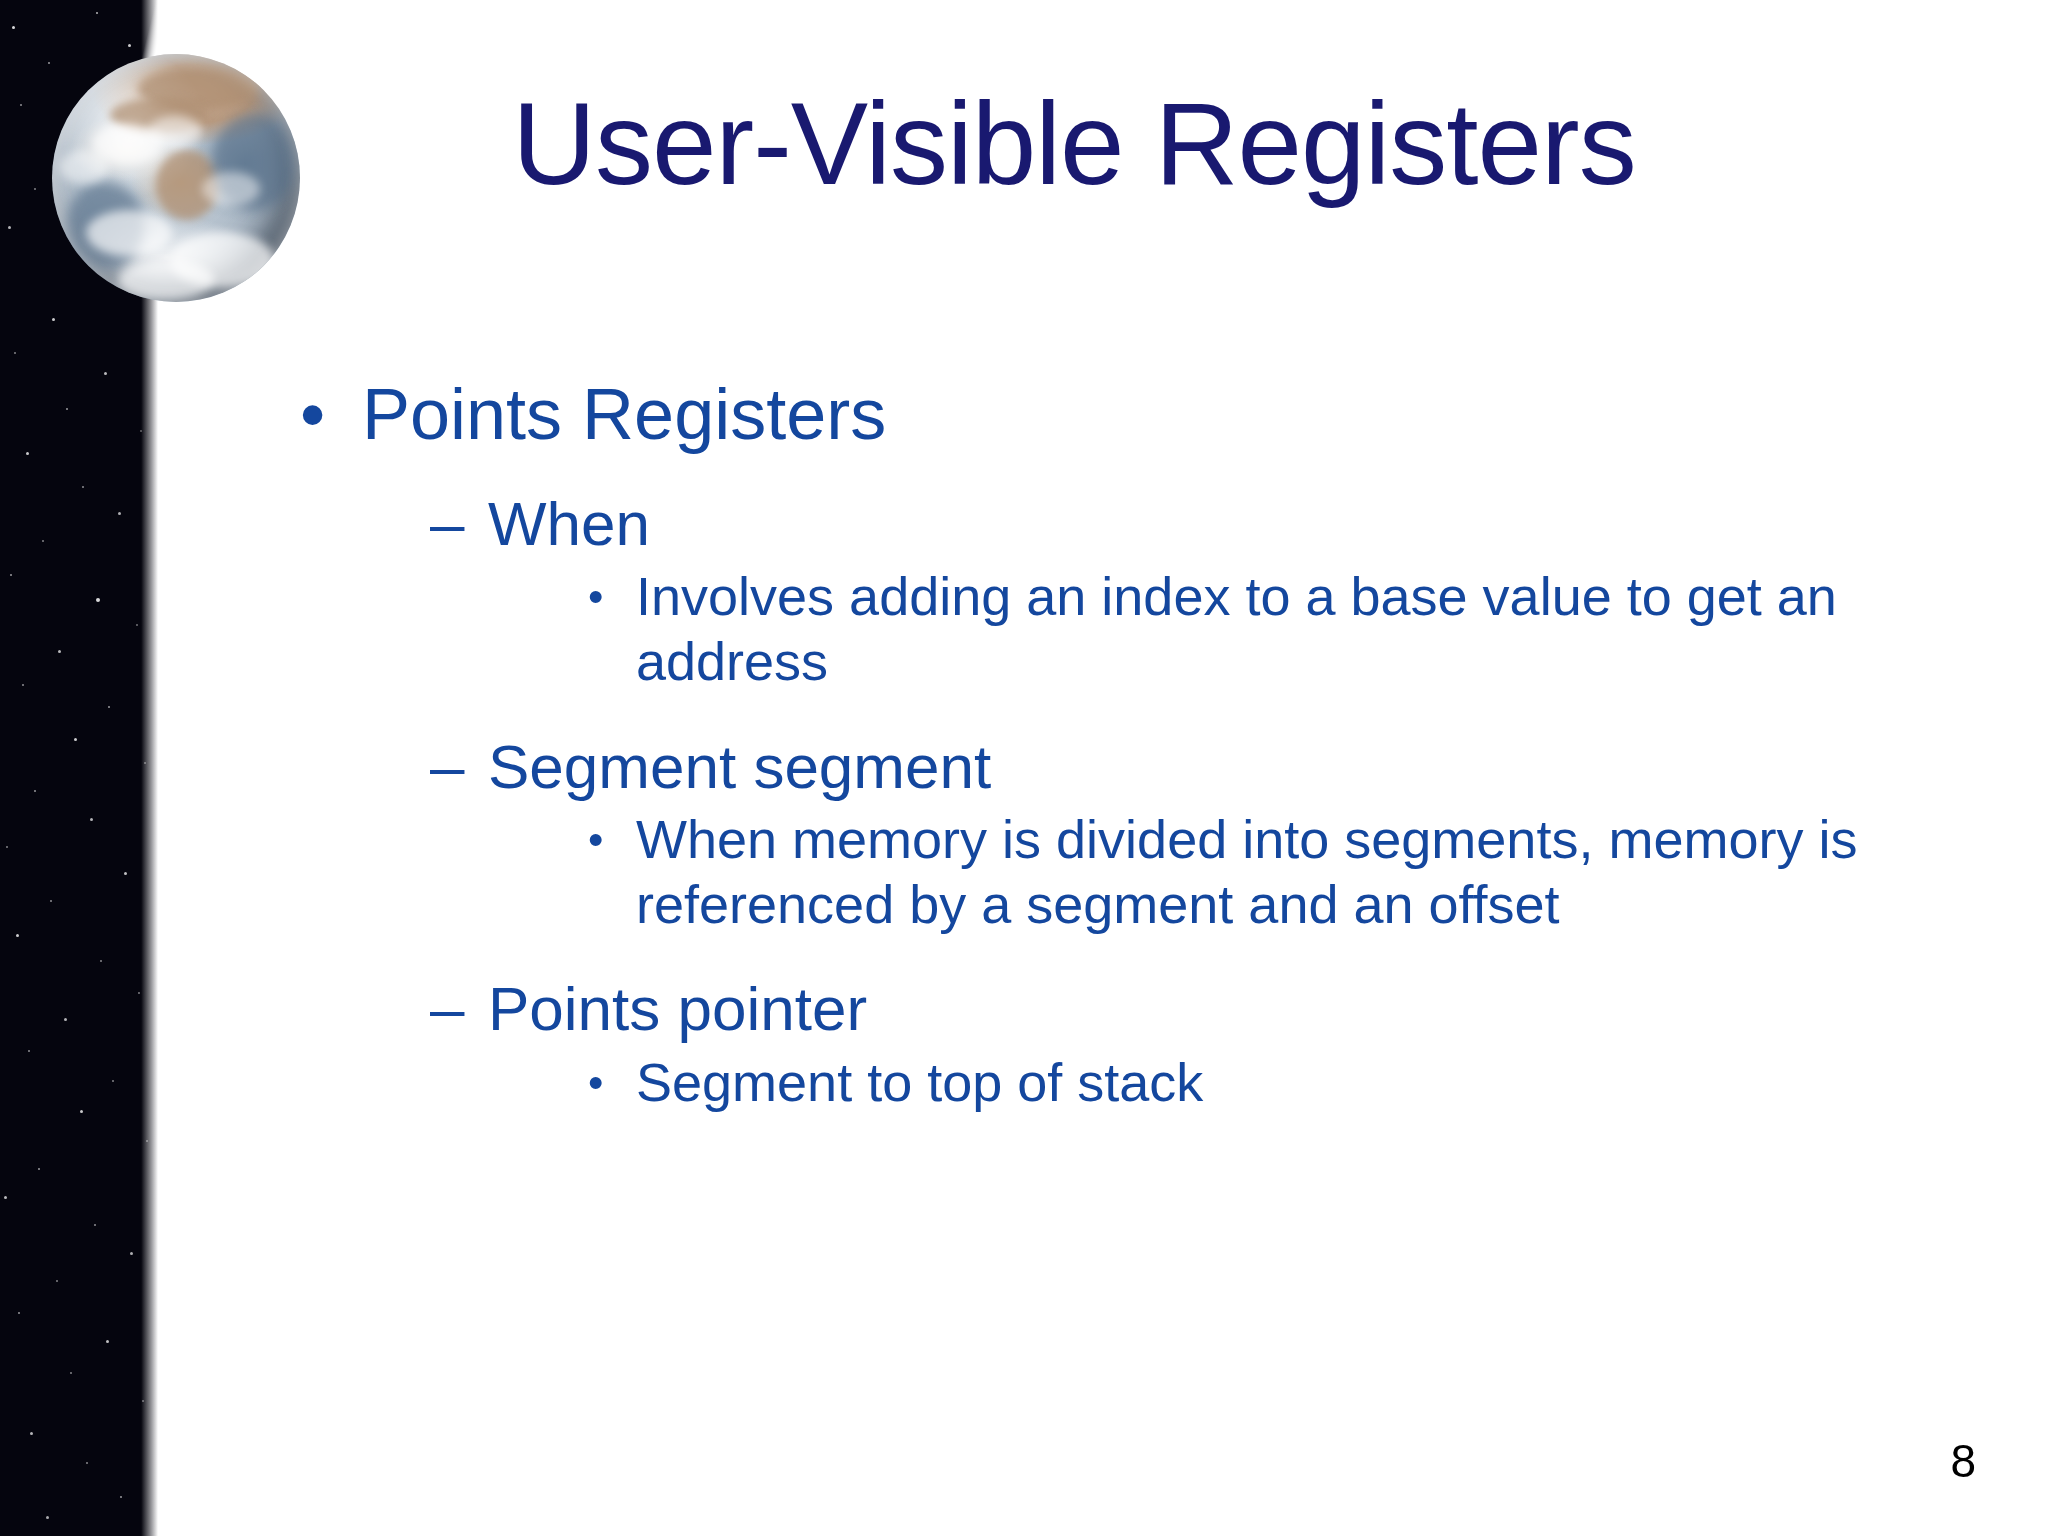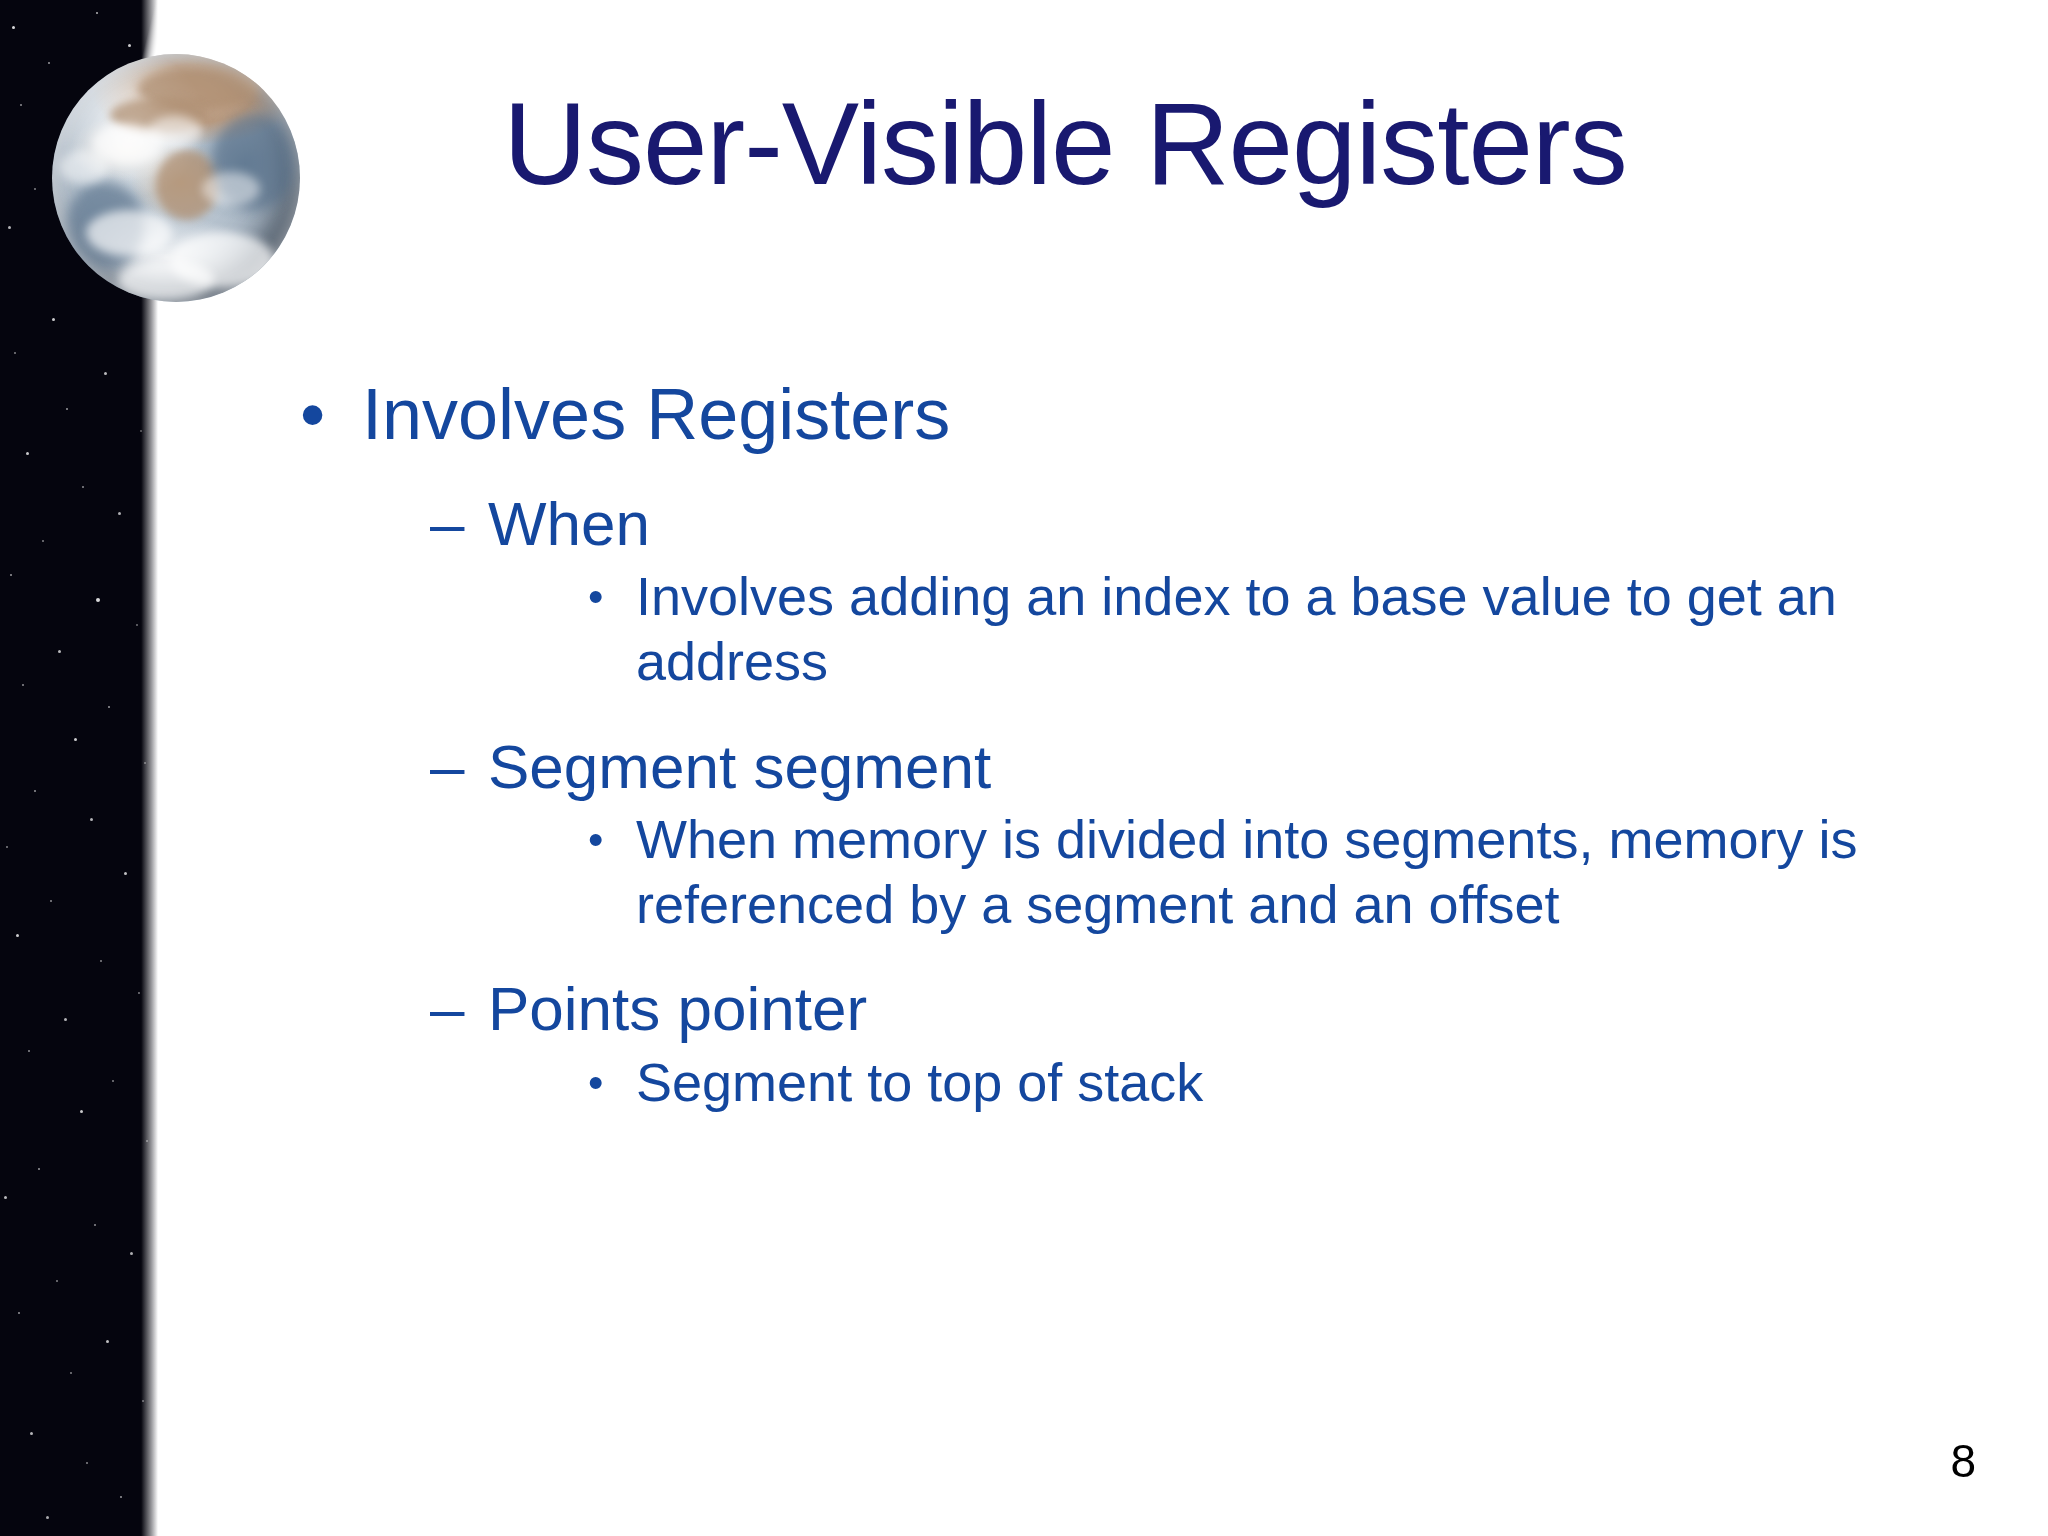--- a/index.html
+++ b/index.html
@@ -98,21 +98,21 @@
   #globe .limb {
     position: absolute;
     left: 0; top: 0; right: 0; bottom: 0;
     border-radius: 50%;
     box-shadow: inset 0 0 18px rgba(255,255,255,0.5);
   }
 
   
   #title {
     position: absolute;
-    left: 165px;
+    left: 174px;
     top: 84px;
     width: 1800px;
     text-align: center;
     font-size: 116px;
     line-height: 1.05;
     font-weight: 400;
     color: #191970;
     letter-spacing: -1px;
     white-space: nowrap;
   }
@@ -263,21 +263,21 @@
       <div class="limb"></div>
     </div>
   </div>
 
   <div id="title">User-Visible Registers</div>
 
   <div id="body">
 
     <div class="lvl1">
       <span class="mk">•</span>
-      <span class="tx">Involves Registers</span>
+      <span class="tx">Points Registers</span>
     </div>
 
     <div class="sp-small"></div>
 
     <div class="lvl2">
       <span class="mk">–</span>
       <span class="tx">When</span>
     </div>
 
     <div class="lvl3">

